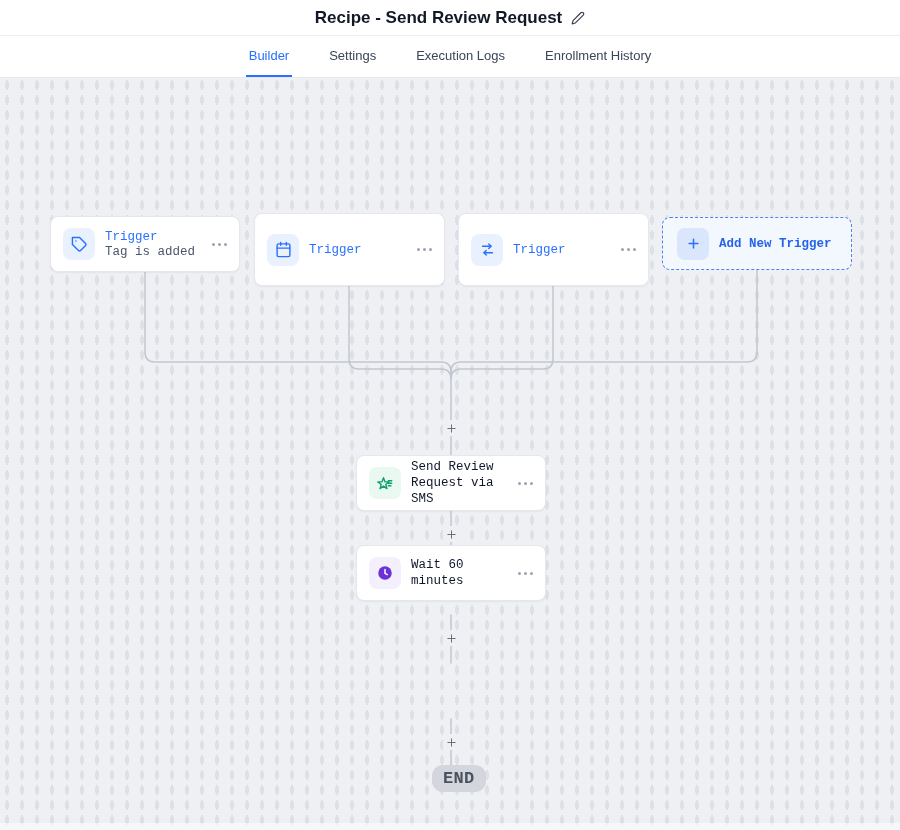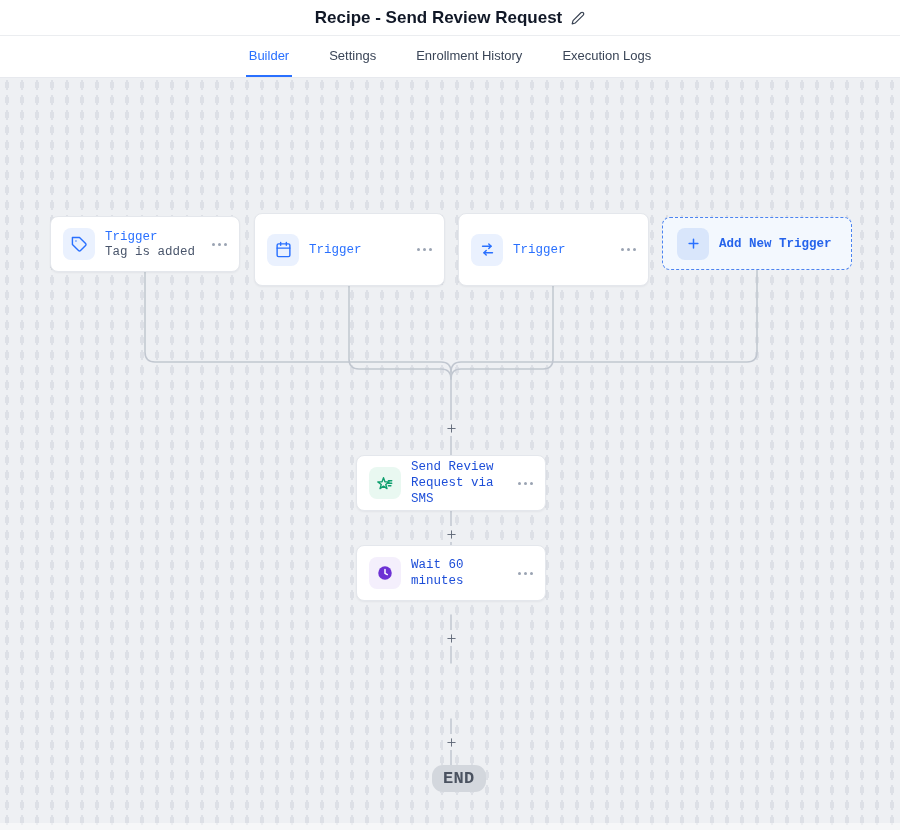--- a/index.html
+++ b/index.html
@@ -43,21 +43,21 @@
   .icon-tile {
     width: 32px; height: 32px; border-radius: 8px; flex: 0 0 32px;
     display: flex; align-items: center; justify-content: center; margin-right: 10px;
   }
   .tile-blue   { background: #eaf1fe; color: #2970ff; }
   .tile-green  { background: #e9f8f1; color: #0e9f6e; }
   .tile-purple { background: #f4effc; color: #6d31d4; }
   .card-text { flex: 1 1 auto; min-width: 0; }
   .card-title { font-size: 12.5px; font-weight: 500; color: #2970ff; line-height: 16px; }
   .card-desc  { font-size: 12.5px; color: #49556b; line-height: 15px; }
-  .action-label { font-size: 12.5px; color: #1d4ed8; line-height: 16px; }
+  .action-label { font-size: 12.5px; color: #0f172a; line-height: 16px; }
 
   .more-dots { display: flex; gap: 3px; margin-left: 8px; align-self: center; cursor: pointer; }
   .more-dots i { width: 3px; height: 3px; border-radius: 50%; background: #9aa3b2; }
 
   
   .add-trigger-card {
     position: absolute; background: #f3f8fe; border: 1px dashed #4c84f0; border-radius: 8px;
     display: flex; align-items: center; padding: 10px 14px; cursor: pointer; text-align: center;
   }
   .add-tile { background: #d9e6fb; color: #2970ff; }
@@ -87,22 +87,22 @@
   <span class="edit-icon">
     <svg width="14" height="14" viewBox="0 0 24 24" fill="none" stroke="currentColor" stroke-width="2" stroke-linecap="round" stroke-linejoin="round">
         <path d="M17 3a2.828 2.828 0 1 1 4 4L7.5 20.5 2 22l1.5-5.5L17 3z"></path>
       </svg>
   </span>
 </header>
 
 <nav class="tab-bar">
   <div class="tab active">Builder</div>
   <div class="tab">Settings</div>
+  <div class="tab">Execution Logs</div>
   <div class="tab">Enrollment History</div>
-  <div class="tab">Execution Logs</div>
 </nav>
 
 <div class="canvas">
 
   <svg class="connectors" width="900" height="752" viewBox="0 0 900 752" fill="none">
     <g stroke="#c1c7d0" stroke-width="1.5" stroke-linecap="round">
       <path d="M145 194 V274 Q145 284 155 284 H441 Q451 284 451 294"></path>
       <path d="M757 192 V274 Q757 284 747 284 H461 Q451 284 451 294"></path>
       <path d="M349 208 V281 Q349 291 359 291 H441 Q451 291 451 301"></path>
       <path d="M553 208 V281 Q553 291 543 291 H461 Q451 291 451 301"></path>

